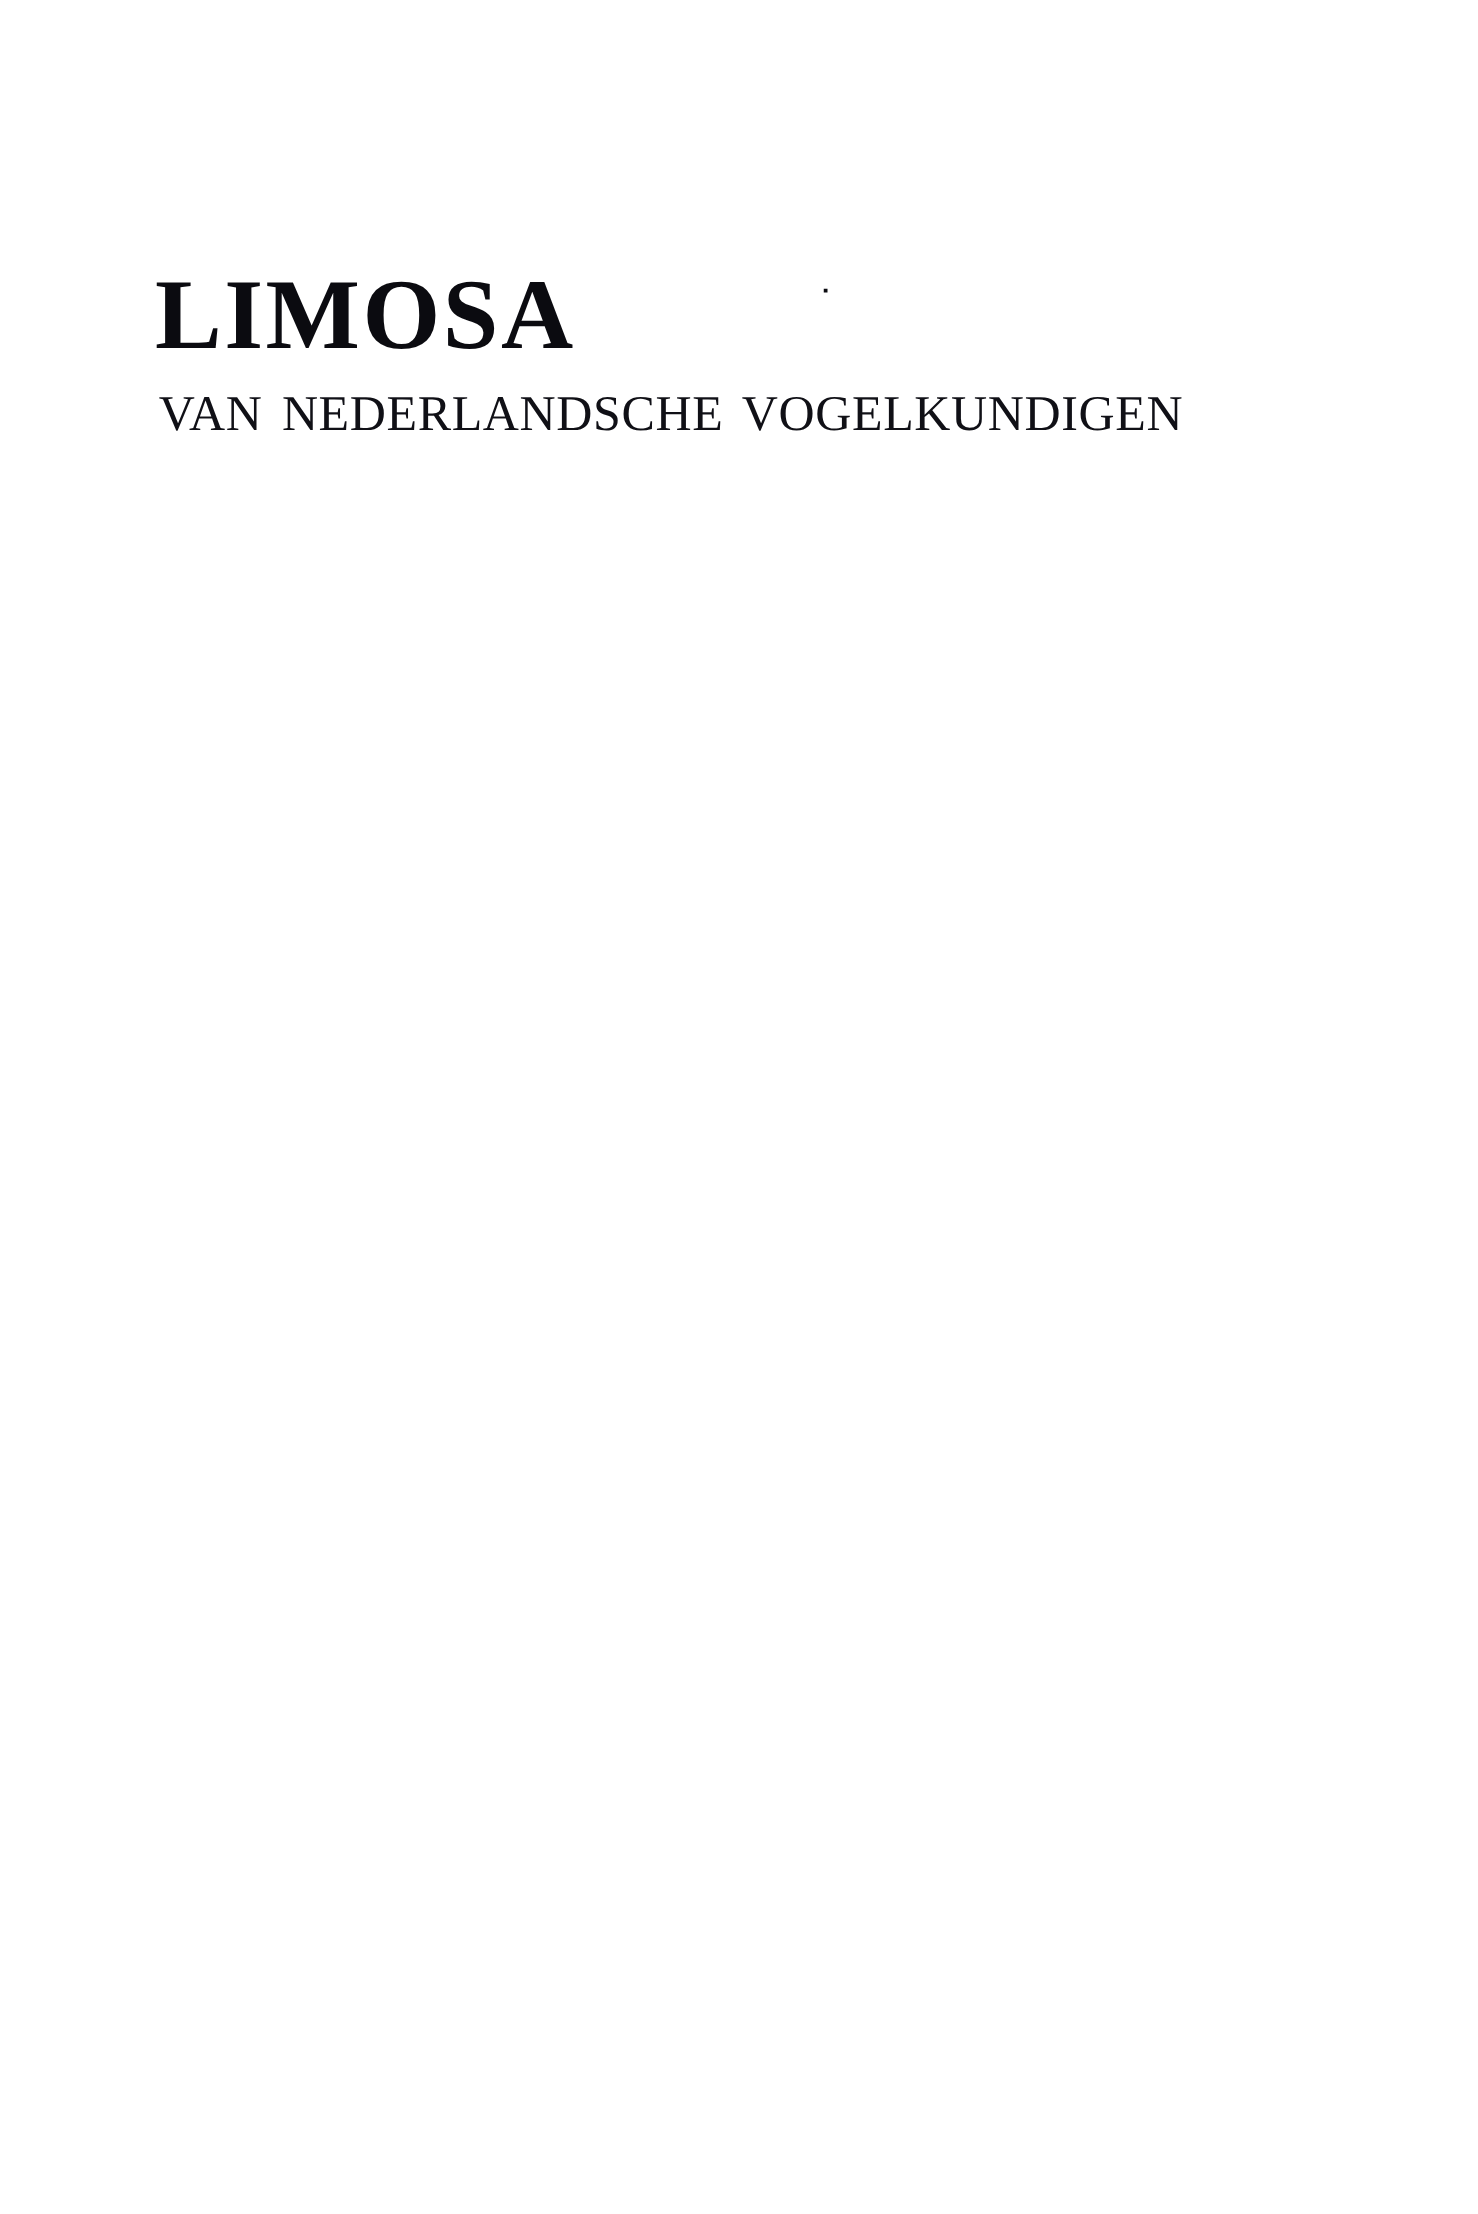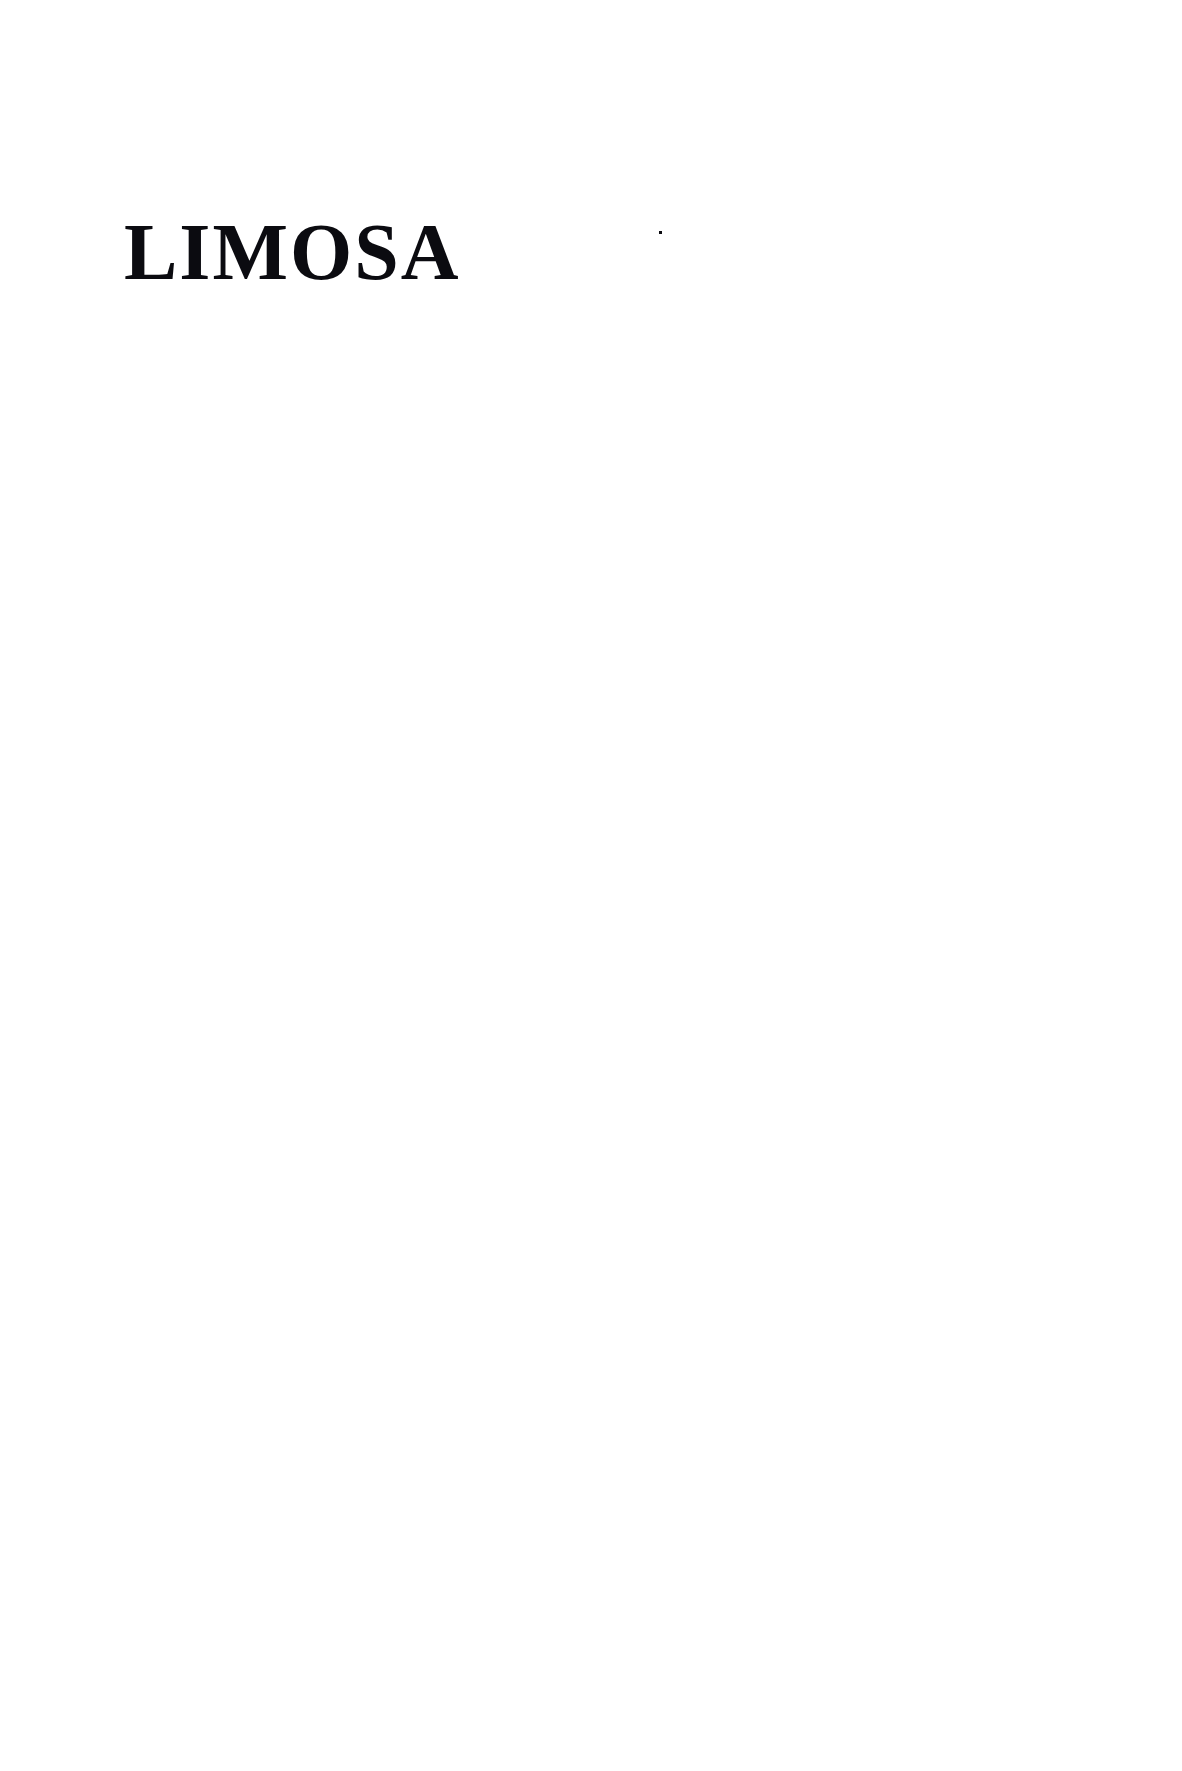--- a/index.html
+++ b/index.html
@@ -60,17 +60,18 @@
 </head>
 <body>
 
 <div class="page">
 
   <div class="masthead">
     <h1 class="journal-title">LIMOSA</h1>
   </div>
 
   <div class="journal-subtitle">
+    <span class="subtitle-line">VAN NEDERLANDSCHE VOGELKUNDIGEN</span>
   </div>
 
   <div class="ink-dot"></div>
 
 </div>
 
 </body></html>

